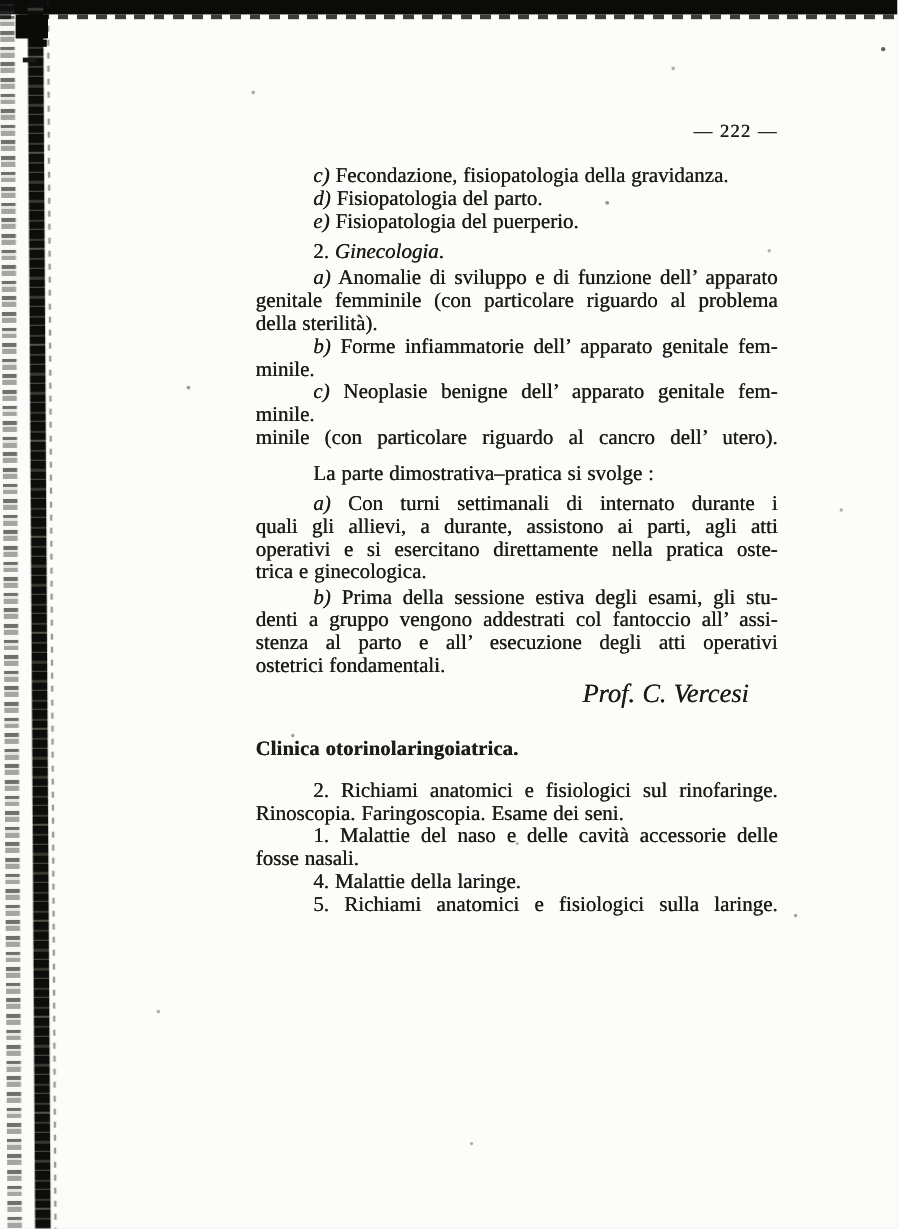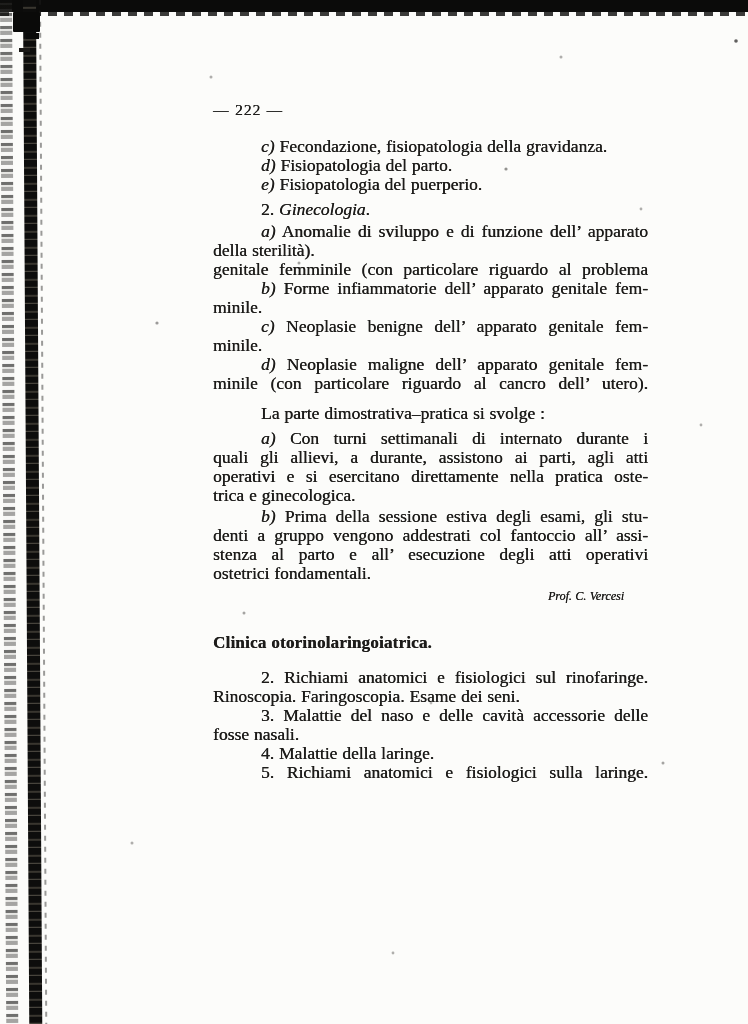--- a/index.html
+++ b/index.html
@@ -51,28 +51,28 @@
       210px 76px 0 0.5px rgba(60,58,55,.4),
       735px 40px 0 0.8px rgba(30,29,27,.7);}
 
   
   .content{
     position:absolute;left:213px;top:101px;width:435px;
     font-size:17.5px;line-height:19px;
     text-shadow:0.3px 0 0 currentColor;
     word-spacing:0.5px;
   }
-  .page-number{font-size:15.5px;line-height:18px;text-align:left;
+  .page-number{font-size:15.5px;line-height:18px;text-align:right;
     letter-spacing:1px;margin-bottom:18px;}
   .para{margin:0;}
   .tl{text-align:justify;text-align-last:justify;}
   .tl.last{text-align:left;text-align-last:left;}
   .tl.first{text-indent:48px;}
   .signature{font-style:italic;text-align:right;padding-right:24px;
-    margin-top:4px;font-size:12px;line-height:19px;}
+    margin-top:4px;font-size:22px;line-height:19px;}
   .heading{font-size:17px;font-weight:bold;line-height:22px;
     margin:26px 0 14px 0;letter-spacing:0.2px;}
 </style>
 </head>
 <body>
 
 <div class="page" style="--paper: #fcfcfa; --ink: #1d1c1a;">
 
   <div class="top-band"></div>
   <div class="binding">
@@ -94,33 +94,32 @@
           <div class="tl first last"><i>d)</i> Fisiopatologia del parto.</div>
         </div>
         <div class="para">
           <div class="tl first last"><i>e)</i> Fisiopatologia del puerperio.</div>
         </div>
         <div class="para" style="margin-top: 6px;">
           <div class="tl first last">2. <i>Ginecologia</i>.</div>
         </div>
         <div class="para" style="margin-top: 3px;">
           <div class="tl first"><i>a)</i> Anomalie di sviluppo e di funzione dell’ apparato</div>
+          <div class="tl">genitale femminile (con particolare riguardo al problema</div>
           <div class="tl last">della sterilità).</div>
-          <div class="tl">genitale femminile (con particolare riguardo al problema</div>
         </div>
         <div class="para">
           <div class="tl first"><i>b)</i> Forme infiammatorie dell’ apparato genitale fem-</div>
           <div class="tl last">minile.</div>
         </div>
         <div class="para">
           <div class="tl first"><i>c)</i> Neoplasie benigne dell’ apparato genitale fem-</div>
           <div class="tl last">minile.</div>
         </div>
         <div class="para">
-          <div class="tl first"><i>d)</i> Neoplasie maligne dell’ apparato genitale fem-</div>
           <div class="tl">minile (con particolare riguardo al cancro dell’ utero).</div>
         </div>
         <div class="para" style="margin-top: 11px;">
           <div class="tl first last">La parte dimostrativa–pratica si svolge :</div>
         </div>
         <div class="para" style="margin-top: 6px;">
           <div class="tl first"><i>a)</i> Con turni settimanali di internato durante i</div>
           <div class="tl">quali gli allievi, a durante, assistono ai parti, agli atti</div>
           <div class="tl">operativi e si esercitano direttamente nella pratica oste-</div>
           <div class="tl last">trica e ginecologica.</div>
@@ -136,21 +135,21 @@
     <div class="signature">Prof. C. Vercesi</div>
 
     <h2 class="heading">Clinica otorinolaringoiatrica.</h2>
 
     <div id="sec2">
         <div class="para">
           <div class="tl first">2. Richiami anatomici e fisiologici sul rinofaringe.</div>
           <div class="tl last">Rinoscopia. Faringoscopia. Esame dei seni.</div>
         </div>
         <div class="para">
-          <div class="tl first">3. Malattie del naso e delle cavità accessorie delle</div>
+          <div class="tl first">1. Malattie del naso e delle cavità accessorie delle</div>
           <div class="tl last">fosse nasali.</div>
         </div>
         <div class="para">
           <div class="tl first last">4. Malattie della laringe.</div>
         </div>
         <div class="para">
           <div class="tl first">5. Richiami anatomici e fisiologici sulla laringe.</div>
         </div>
       </div>
   </div>

